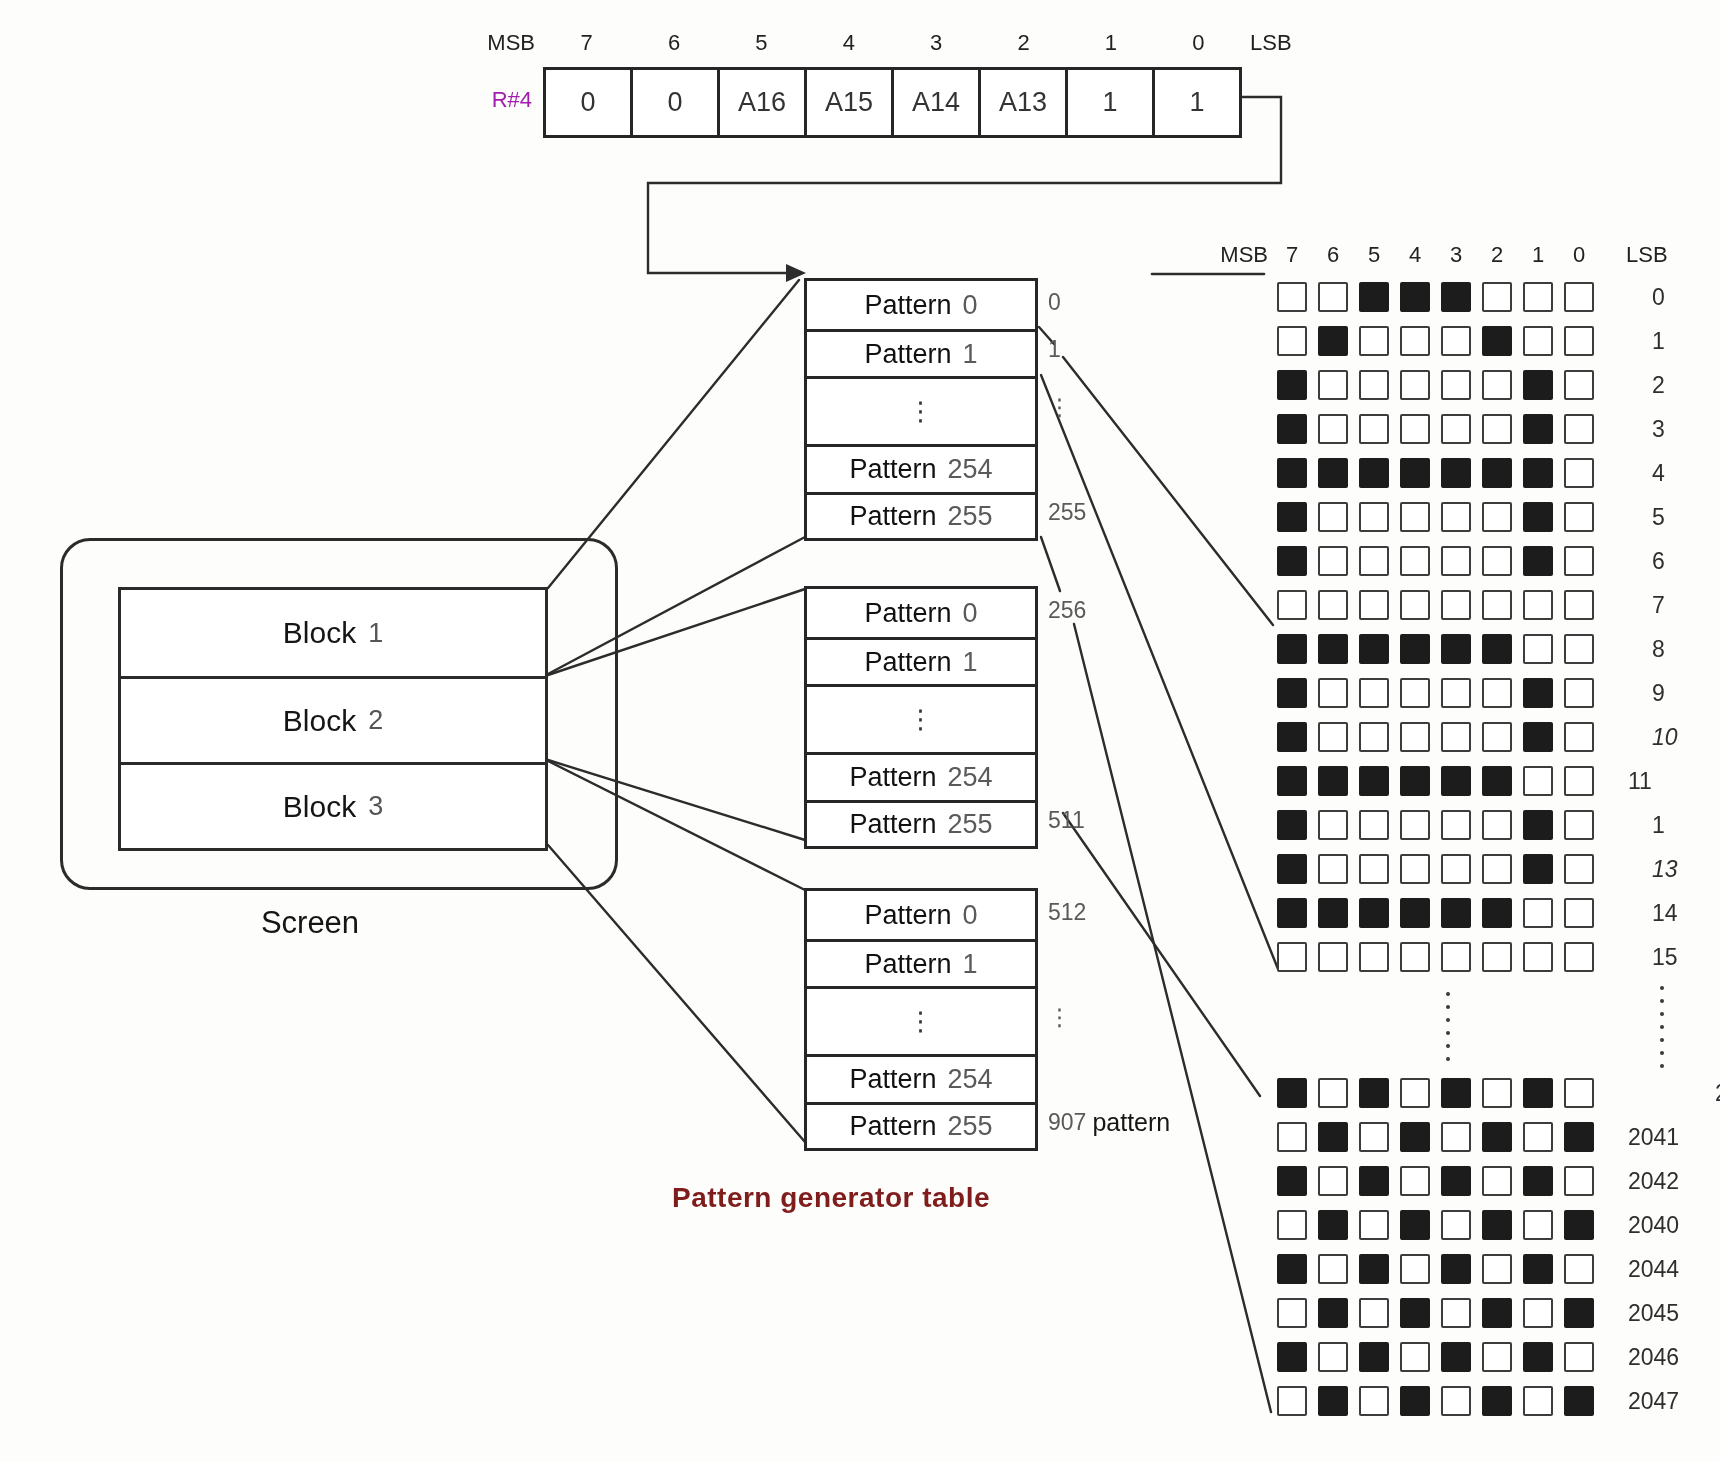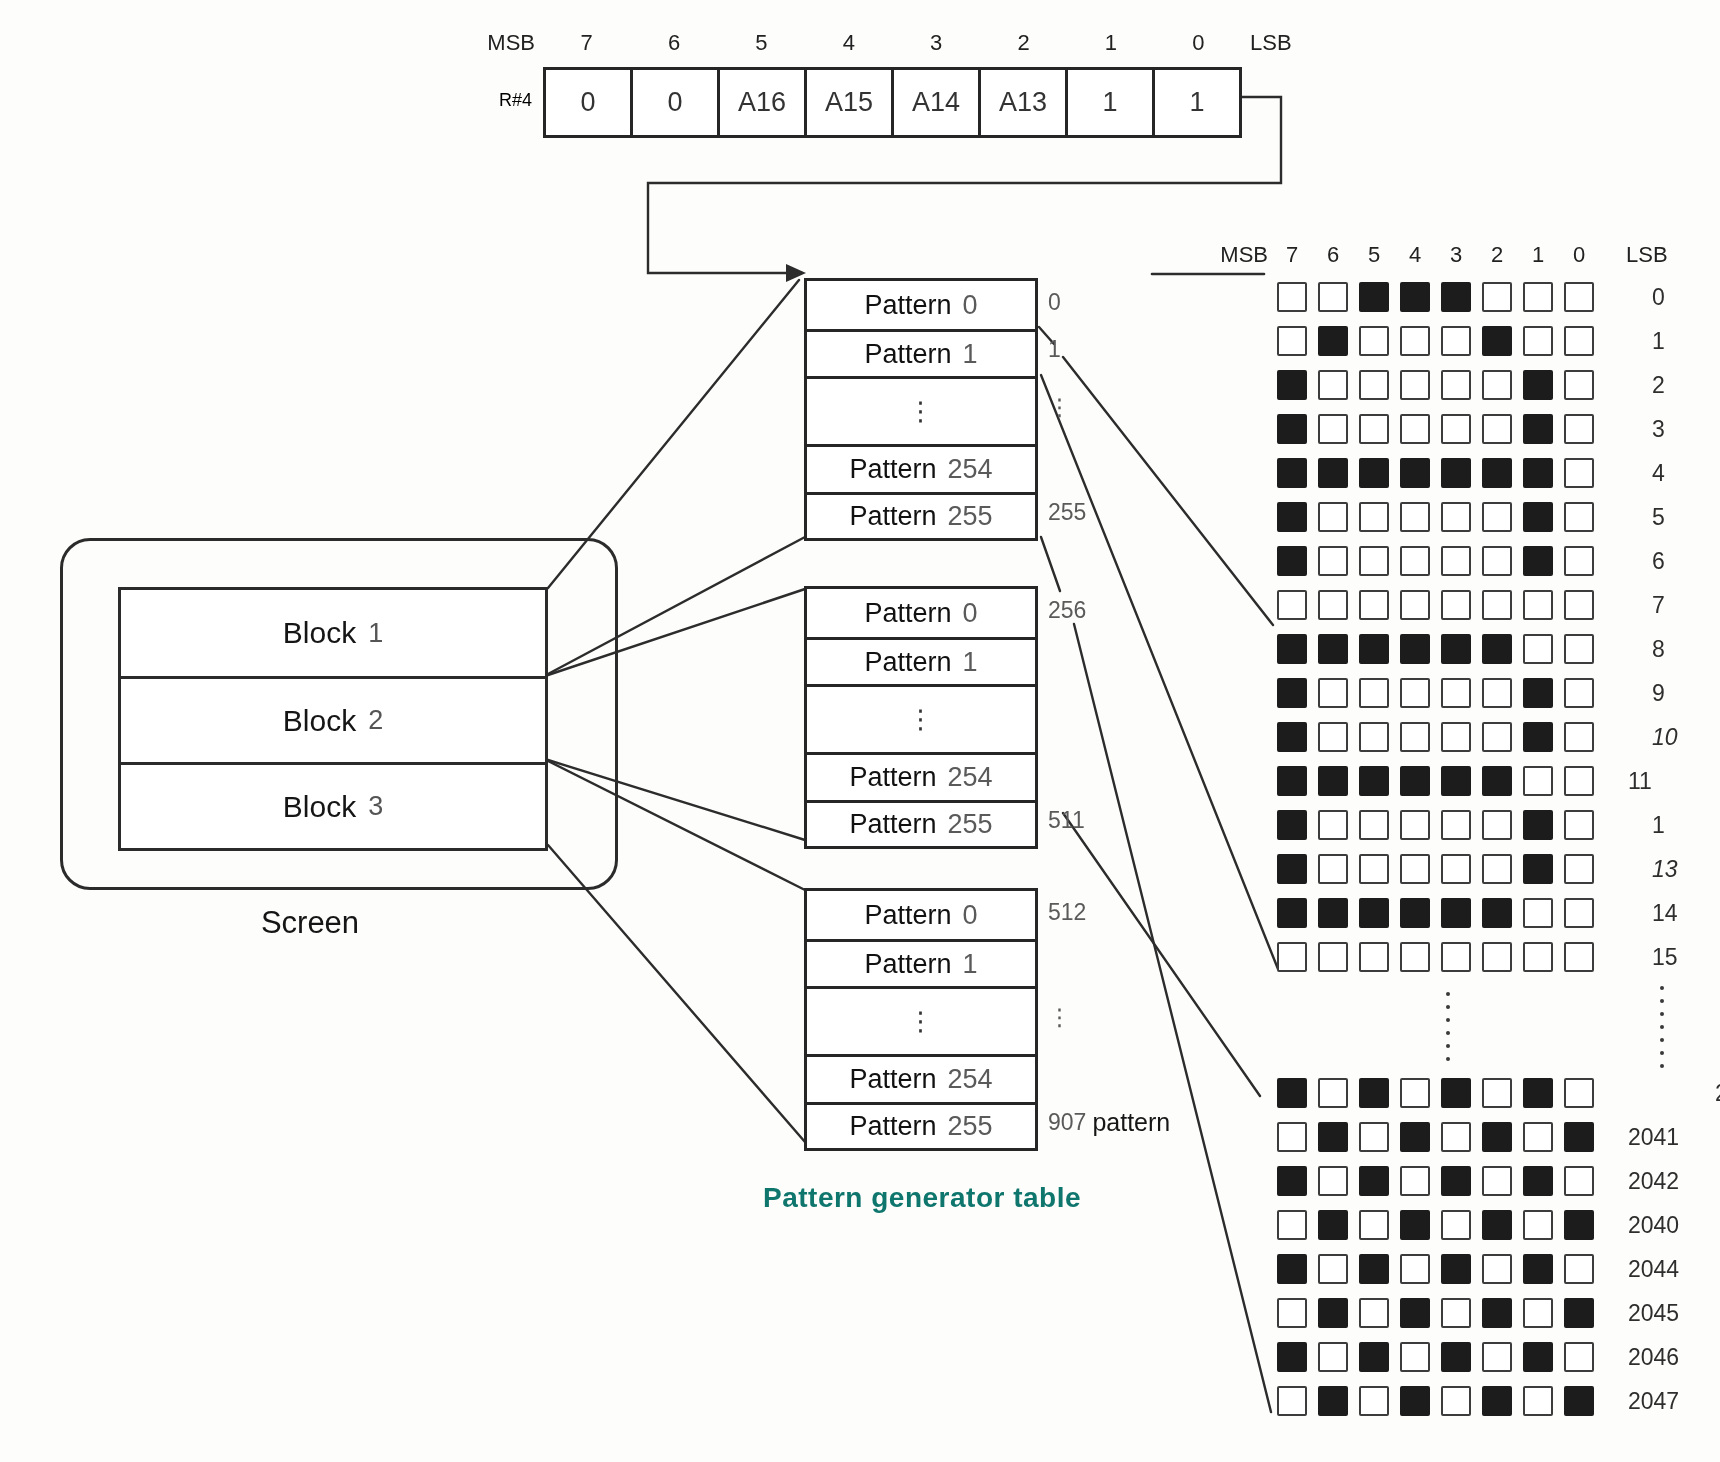--- a/index.html
+++ b/index.html
@@ -4,21 +4,21 @@
 <style>
   html,body{margin:0;padding:0;background:#d9d9d9;}
   #canvas{position:relative;width:1720px;height:1462px;background:#fdfdfb;
           font-family:"Liberation Sans",sans-serif;color:#1a1a1a;overflow:hidden;}
   .abs{position:absolute;}
   svg.wires{position:absolute;left:0;top:0;z-index:1;pointer-events:none;}
   .layer{position:absolute;left:0;top:0;width:100%;height:100%;z-index:2;}
 
   
   .hdr{font-size:22px;color:#222;display:flex;align-items:center;}
-  .reg-name{font-size:18px;color:#000000;display:flex;align-items:center;justify-content:flex-end;}
+  .reg-name{font-size:22px;color:#a21caf;display:flex;align-items:center;justify-content:flex-end;}
   .reg-box{display:flex;border:3px solid #262626;background:#fff;box-sizing:border-box;}
   .reg-cell{flex:1;border-left:3px solid #262626;display:flex;align-items:center;justify-content:center;
             font-size:27px;color:#333;}
   .reg-cell:first-child{border-left:none;}
   .bitrow{display:flex;}
   .bitrow span{display:flex;align-items:center;justify-content:center;font-size:22px;color:#222;}
 
   
   .screen-outer{border:3px solid #2b2b2b;border-radius:30px;box-sizing:border-box;}
   .screen-inner{border:3px solid #2b2b2b;box-sizing:border-box;background:#fff;}
@@ -30,21 +30,21 @@
 
   
   .ptable{border:3px solid #262626;background:#fff;box-sizing:border-box;position:absolute;}
   .prow{border-top:3px solid #262626;display:flex;align-items:center;justify-content:center;
         font-size:27px;color:#111;box-sizing:border-box;}
   .prow:first-child{border-top:none;}
   .pnum{color:#5a5a5a;margin-left:11px;}
   .pellipsis{font-size:26px;color:#333;letter-spacing:1px;}
   .addr{position:absolute;font-size:23px;color:#5a5a5a;display:flex;align-items:center;height:28px;white-space:nowrap;}
   .addr .sfx{color:#161616;margin-left:6px;font-size:25px;}
-  .caption{font-size:28px;font-weight:bold;color:#0f766e;text-align:center;letter-spacing:.5px;}
+  .caption{font-size:28px;font-weight:bold;color:#7f1d1d;letter-spacing:.5px;}
 
   
   .grow{position:absolute;display:flex;gap:11px;}
   .gcell{width:30px;height:30px;border:2px solid #3c3c3c;background:#fff;border-radius:2px;box-sizing:border-box;}
   .gcell.f{background:#1c1c1c;border-color:#1c1c1c;}
   .glabel{position:absolute;font-size:23px;color:#2e2e2e;display:flex;align-items:center;height:30px;}
   .dot{width:4px;height:4px;border-radius:50%;background:#3a3a3a;position:absolute;}
 </style>
 </head>
 <body>

